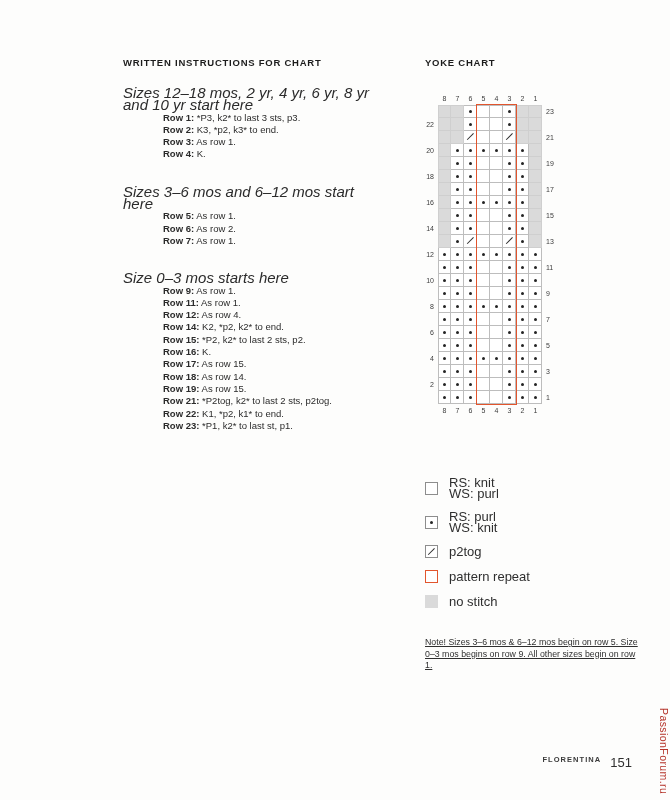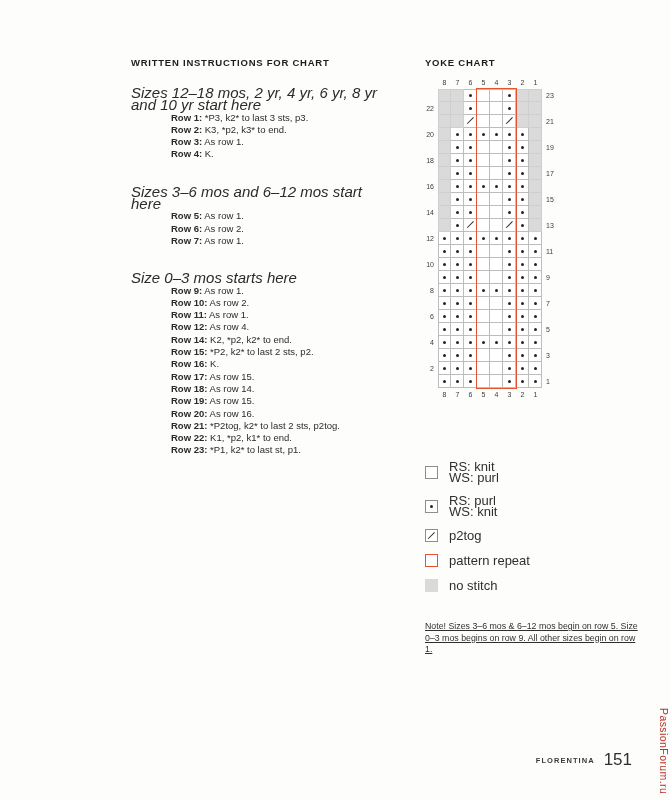--- a/index.html
+++ b/index.html
@@ -18,34 +18,34 @@
     position:relative;
     overflow:hidden;
   }
   .col-heading{
     font-size:9.5px;
     font-weight:bold;
     letter-spacing:0.08em;
     color:#1c1c1c;
   }
   
-  .left-col{position:absolute;left:131px;top:57px;width:262px;}
+  .left-col{position:absolute;left:123px;top:57px;width:262px;}
   .left-col .col-heading{margin-bottom:19px;}
   .size-heading{
     font-style:italic;
     font-size:15px;
     line-height:12.3px;
     margin-top:25px;
   }
   .size-heading:first-child{margin-top:0;}
   .inst-row{font-size:9.5px;line-height:12.3px;margin-left:40px;}
   .inst-row b{font-weight:bold;}
   
   .right-col{position:absolute;left:425px;top:57px;width:238px;}
-  .right-col .col-heading{margin-bottom:8px;}
+  .right-col .col-heading{margin-bottom:24px;}
   .chart-wrap{position:relative;width:136px;margin-left:-3px;}
   .chart-grid{
     display:grid;
     grid-template-columns:16px repeat(8,13px) 16px;
     grid-auto-rows:13px;
   }
   .clabel,.rlabel{
     font-size:7px;color:#3c3c3c;
     display:flex;align-items:center;justify-content:center;
   }
@@ -85,24 +85,24 @@
   .lsq.nostitch{border:none;background:var(--nostitch);}
   .legend-text{font-size:13px;line-height:11px;color:#2f2f2f;}
   
   .chart-note{
     margin-top:29px;width:218px;
     font-size:8.8px;line-height:11.5px;color:#2f2f2f;text-decoration:underline;
   }
   
   .footer{
     position:absolute;right:38px;bottom:30px;
-    display:flex;align-items:center;gap:9px;
+    display:flex;align-items:flex-start;gap:9px;
   }
   .book-title{font-size:7.5px;font-weight:bold;letter-spacing:0.14em;color:#3a3a3a;}
-  .page-number{font-size:17px;color:#2f2f2f;}
+  .page-number{font-size:13px;color:#2f2f2f;}
   
   .watermark{
     position:absolute;right:0px;bottom:6px;
     writing-mode:vertical-rl;
     font-size:10.5px;letter-spacing:0.04em;
     color:var(--watermark);
   }
 </style>
 </head>
 <body>
@@ -116,30 +116,28 @@
         <p class="inst-row"><b>Row 1:</b> *P3, k2* to last 3 sts, p3.</p>
         <p class="inst-row"><b>Row 2:</b> K3, *p2, k3* to end.</p>
         <p class="inst-row"><b>Row 3:</b> As row 1.</p>
         <p class="inst-row"><b>Row 4:</b> K.</p>
         <p class="size-heading">Sizes 3–6 mos and 6–12 mos start here</p>
         <p class="inst-row"><b>Row 5:</b> As row 1.</p>
         <p class="inst-row"><b>Row 6:</b> As row 2.</p>
         <p class="inst-row"><b>Row 7:</b> As row 1.</p>
         <p class="size-heading">Size 0–3 mos starts here</p>
         <p class="inst-row"><b>Row 9:</b> As row 1.</p>
-        <p class="inst-row"><b>Row 10:</b> As row 2.</p>
         <p class="inst-row"><b>Row 11:</b> As row 1.</p>
         <p class="inst-row"><b>Row 12:</b> As row 4.</p>
         <p class="inst-row"><b>Row 14:</b> K2, *p2, k2* to end.</p>
         <p class="inst-row"><b>Row 15:</b> *P2, k2* to last 2 sts, p2.</p>
         <p class="inst-row"><b>Row 16:</b> K.</p>
         <p class="inst-row"><b>Row 17:</b> As row 15.</p>
         <p class="inst-row"><b>Row 18:</b> As row 14.</p>
         <p class="inst-row"><b>Row 19:</b> As row 15.</p>
-        <p class="inst-row"><b>Row 20:</b> As row 16.</p>
         <p class="inst-row"><b>Row 21:</b> *P2tog, k2* to last 2 sts, p2tog.</p>
         <p class="inst-row"><b>Row 22:</b> K1, *p2, k1* to end.</p>
         <p class="inst-row"><b>Row 23:</b> *P1, k2* to last st, p1.</p>
       </div>
   </div>
 
   <div class="right-col">
     <div class="col-heading">YOKE CHART</div>
 
     <div class="chart-wrap">

